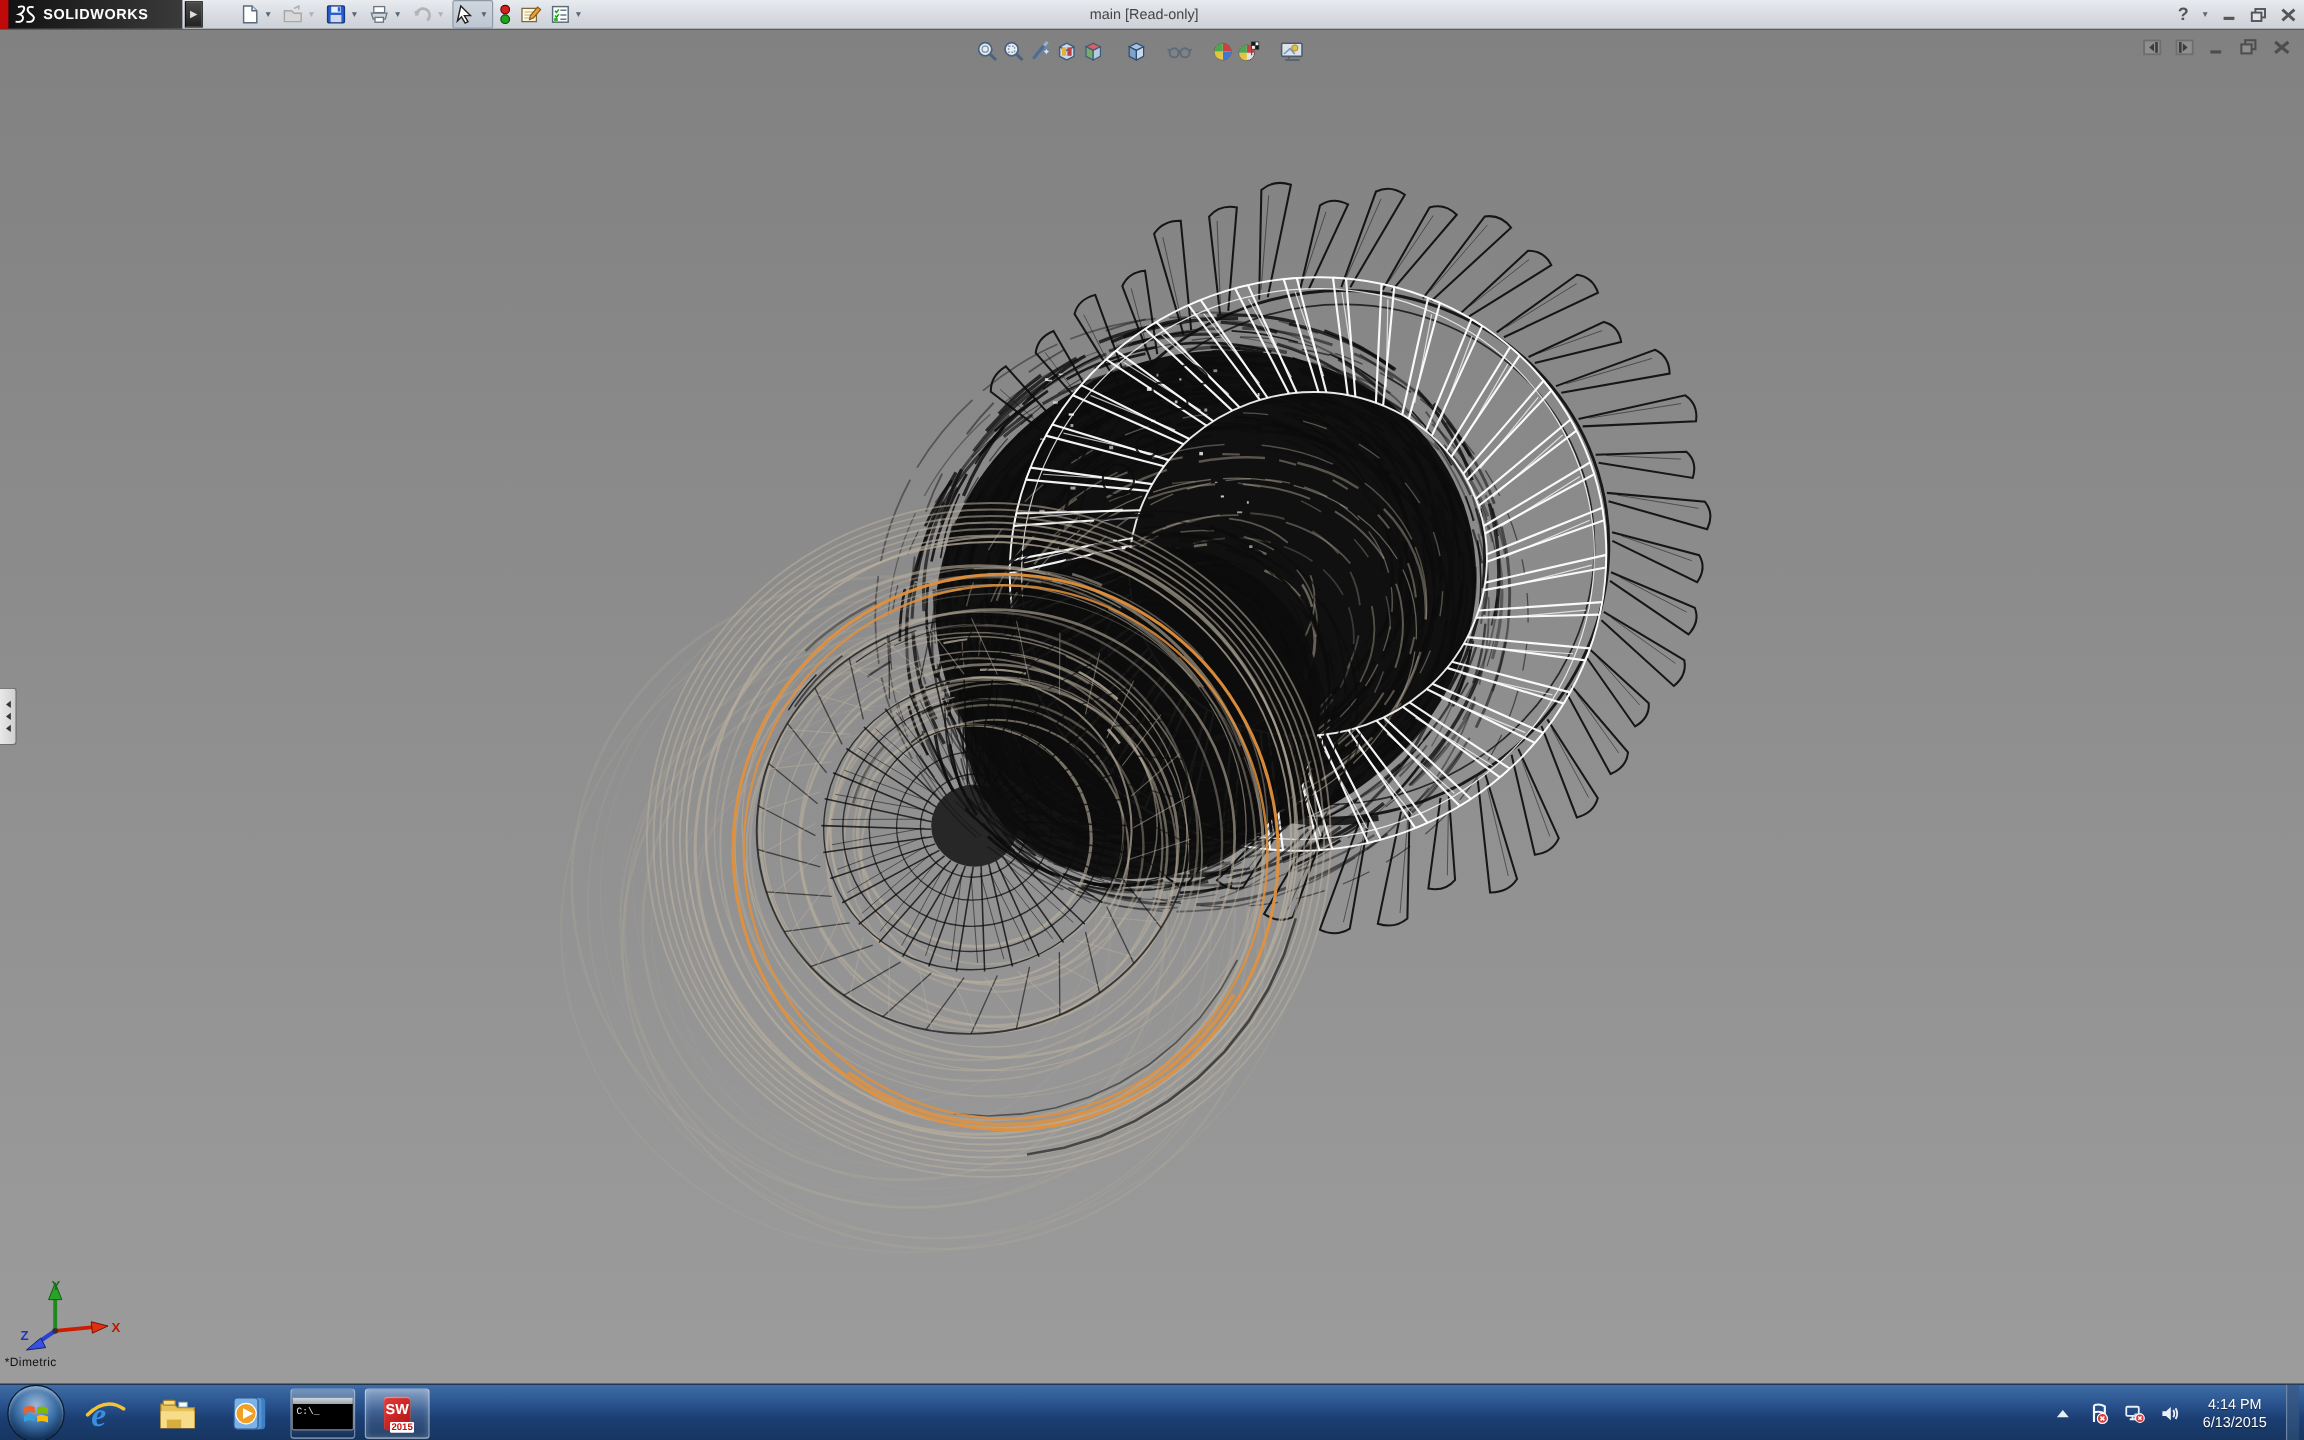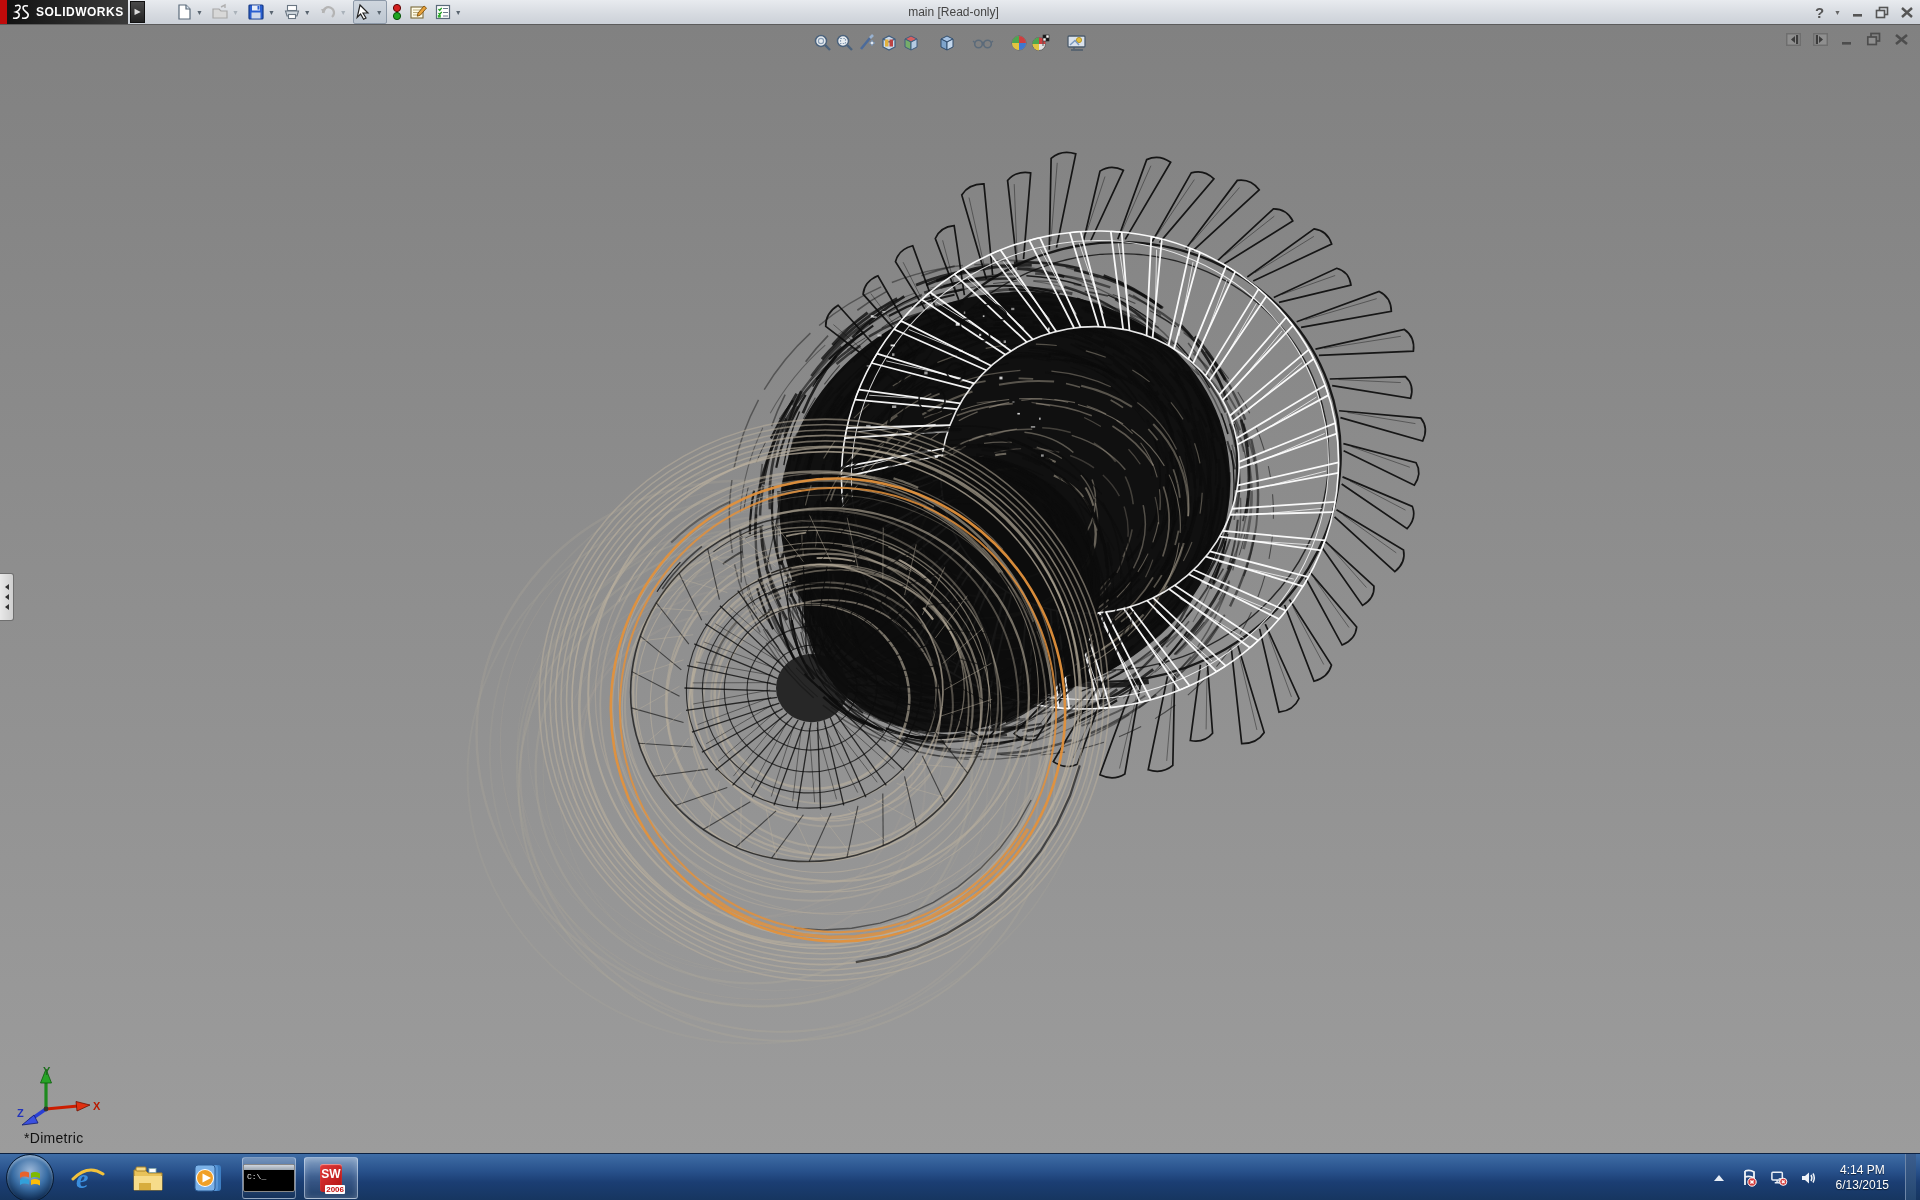--- a/index.html
+++ b/index.html
@@ -3,21 +3,21 @@
 <meta charset="utf-8">
 <style>
   html,body{margin:0;padding:0;}
   body{width:1920px;height:1200px;overflow:hidden;position:relative;
        font-family:"Liberation Sans","DejaVu Sans",sans-serif;background:#8a8a8a;}
 
   
   .titlebar{position:absolute;left:0;top:0;width:1920px;height:24px;
     background:linear-gradient(#e8ebef,#d6dae0 60%,#ccd1d8);border-bottom:1px solid #5c5c5c;
     display:flex;align-items:center;z-index:30;}
-  .logo-band{position:relative;height:24px;width:128px;flex:0 0 auto;
+  .logo-band{position:relative;height:24px;width:152px;flex:0 0 auto;
     background:linear-gradient(90deg,#101010,#2e2e2e 70%,#3a3a3a);display:flex;align-items:center;}
   .logo-red{position:absolute;left:0;top:0;width:7px;height:24px;background:#c00a0a;}
   .brand-mark{margin-left:12px;margin-right:4px;}
   .brand-text{color:#fff;font-size:12px;font-weight:bold;letter-spacing:.5px;}
   .flyout-btn{width:13px;height:20px;margin-left:2px;background:linear-gradient(#4a4a4a,#222);
     display:flex;align-items:center;justify-content:center;border:1px solid #111;}
   .flyout-btn span{color:#ddd;font-size:8px;line-height:1;}
   .tb-icons{display:flex;align-items:center;margin-left:28px;gap:2px;}
   .tb-btn{display:flex;align-items:center;height:22px;padding:0 1px;border:1px solid transparent;border-radius:2px;}
   .tb-btn.pressed{background:linear-gradient(#cfd6de,#bdc6d1);border:1px solid #8d99a8;}
@@ -46,21 +46,21 @@
   .doc-btns .b{width:18px;height:16px;display:flex;align-items:center;justify-content:center;}
 
   
   .panel-tab{position:absolute;left:0;top:548px;width:13px;height:46px;background:linear-gradient(90deg,#e9e9e9,#cfcfcf);
     border:1px solid #6f6f6f;border-left:none;border-radius:0 3px 3px 0;
     display:flex;flex-direction:column;align-items:center;justify-content:center;gap:4px;z-index:10;}
   .panel-tab i{width:0;height:0;border-right:4px solid #333;border-top:3px solid transparent;border-bottom:3px solid transparent;}
 
   
   .triad{position:absolute;left:16px;top:1040px;z-index:10;}
-  .view-label{position:absolute;left:24px;top:1105px;font-size:14px;color:#111;letter-spacing:.3px;z-index:10;text-align:right;}
+  .view-label{position:absolute;left:4px;top:1105px;font-size:10px;color:#111;letter-spacing:.3px;z-index:10;text-align:right;}
 
   
   .taskbar{position:absolute;left:0;top:1153px;width:1920px;height:47px;
     background:linear-gradient(#3f6da6,#27508a 38%,#1b3e73 60%,#16355f);border-top:1px solid #0d2242;
     display:flex;align-items:center;z-index:50;}
   .start-orb{width:46px;height:46px;margin-left:6px;border-radius:50%;position:relative;flex:0 0 auto;
     background:radial-gradient(circle at 50% 35%,#9db8d8 0%,#3a6ea5 45%,#123057 75%,#0b1f3a 100%);
     border:1px solid #0a1c33;box-shadow:inset 0 2px 3px rgba(255,255,255,.45);
     display:flex;align-items:center;justify-content:center;}
   .task-btn{width:52px;height:40px;margin-left:8px;border-radius:3px;display:flex;align-items:center;justify-content:center;flex:0 0 auto;}
@@ -942,21 +942,21 @@
   <div class="task-btn active2">
     <div class="cmd-ico">
       <div class="bar"></div>
       <div class="txt">C:\_</div>
     </div>
   </div>
 
   <div class="task-btn active">
     <div class="sw-ico">
       <div class="sw">SW</div>
-      <div class="yr">2006</div>
+      <div class="yr">2015</div>
     </div>
   </div>
 
   <div class="tray">
     <div class="ticon">
       <svg width="14" height="10" viewBox="0 0 14 10">
           <path d="M2,8 L7,2 L12,8 Z" fill="#e8eef6"></path>
         </svg>
     </div>
     <div class="ticon">

